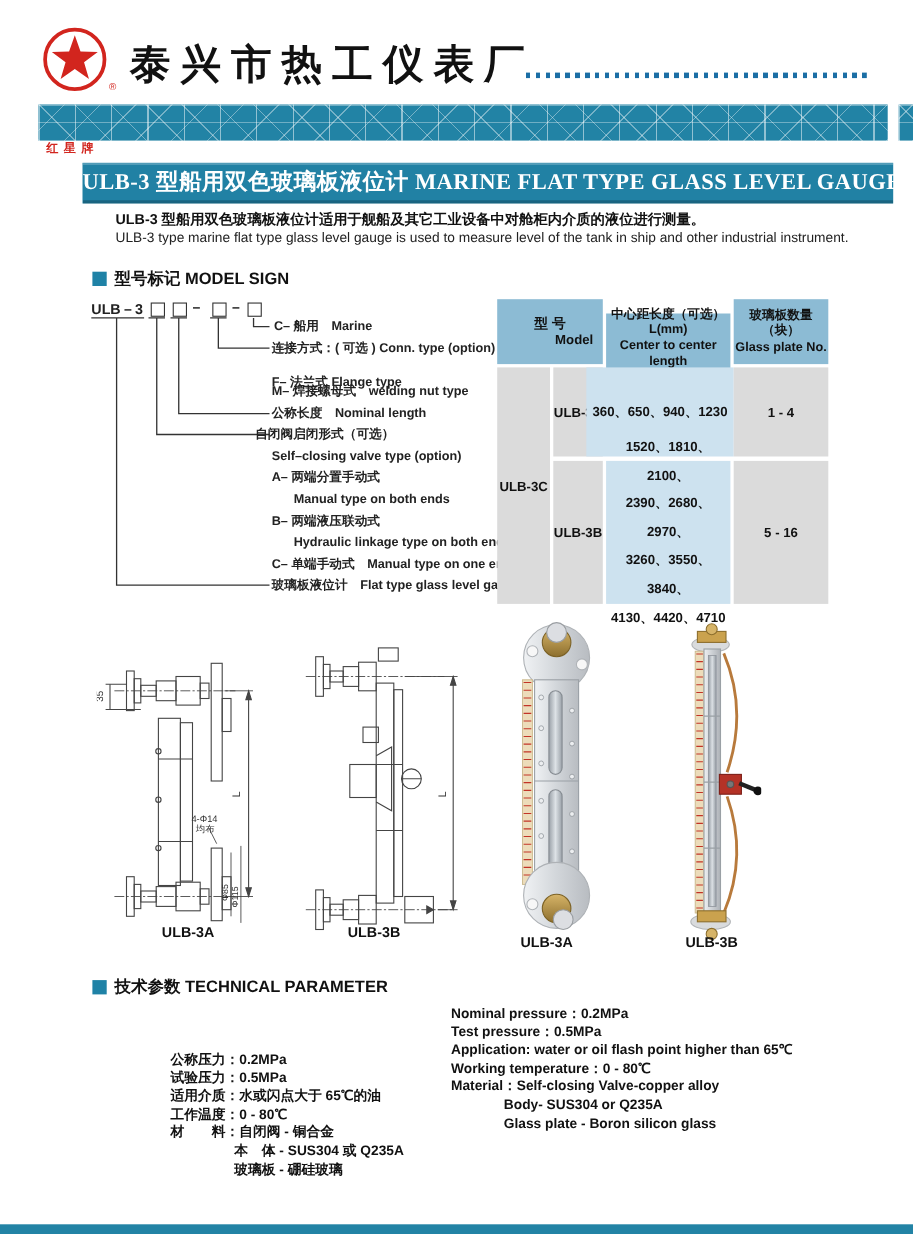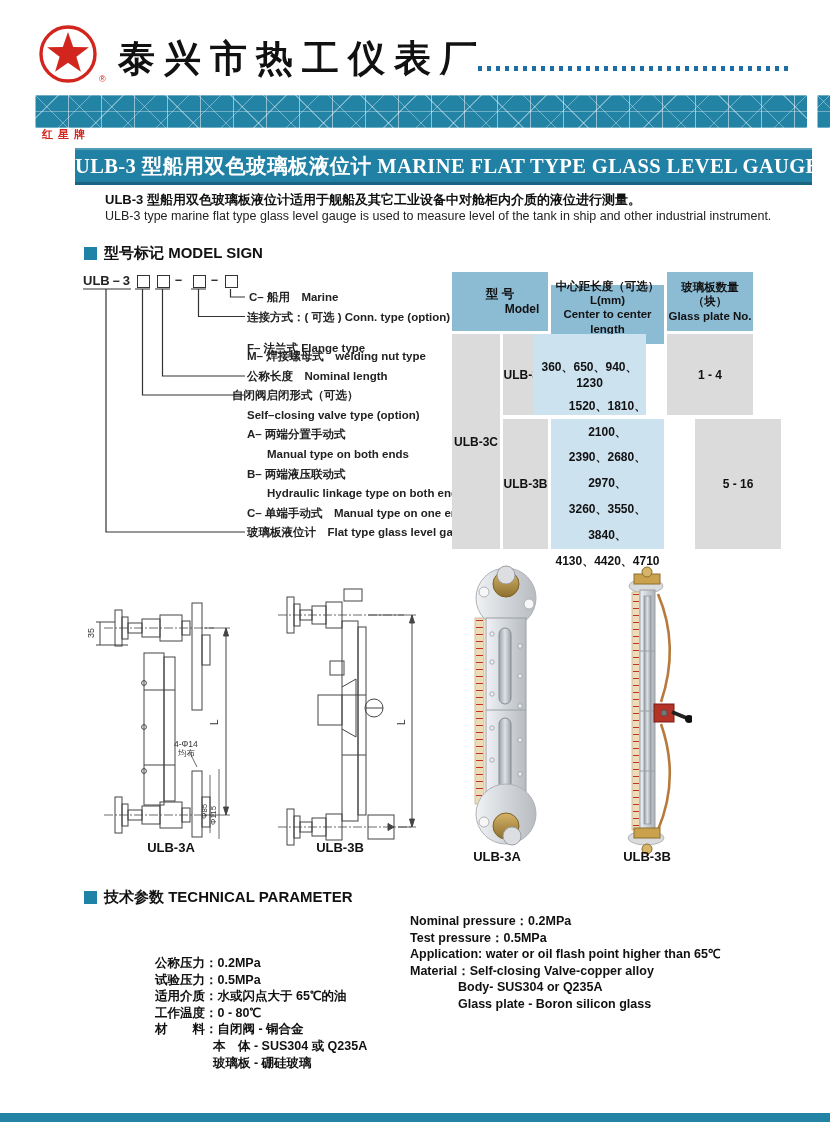--- a/index.html
+++ b/index.html
@@ -128,36 +128,36 @@
     <span class="th-sm">玻璃板数量（块）</span>
     <span class="th-sm">Glass plate No.</span>
   </div>
 
   <div class="tcell t-gray" style="left:452px;top:334px;width:48px;height:215px;">
     <span class="td-txt">ULB-3C</span>
   </div>
   <div class="tcell t-gray" style="left:503px;top:334px;width:45px;height:81px;">
     <span class="td-txt">ULB-3A</span>
   </div>
-  <div class="tcell t-blue" style="left:533px;top:334px;width:113px;height:81px;">
+  <div class="tcell t-blue" style="left:533px;top:334px;width:134px;height:81px;">
     <span class="td-txt">360、650、940、1230</span>
   </div>
   <div class="tcell t-gray" style="left:667px;top:334px;width:86px;height:81px;">
     <span class="td-txt">1 - 4</span>
   </div>
   <div class="tcell t-gray" style="left:503px;top:419px;width:45px;height:130px;">
     <span class="td-txt">ULB-3B</span>
   </div>
   <div class="tcell t-blue" style="left:551px;top:419px;width:113px;height:130px;">
     <span class="td-multi">1520、1810、2100、
 2390、2680、2970、
 3260、3550、3840、
 4130、4420、4710</span>
   </div>
-  <div class="tcell t-gray" style="left:667px;top:419px;width:86px;height:130px;margin-left:28px;">
+  <div class="tcell t-gray" style="left:667px;top:419px;width:86px;height:130px;">
     <span class="td-txt">5 - 16</span>
   </div>
 
   <svg class="abs" style="left:88px;top:575px;" width="155" height="272" viewBox="0 0 155 272">
     <g stroke="#444" stroke-width="1" fill="none">
       <line x1="16" y1="53" x2="126" y2="53" stroke-dasharray="9 2 2 2" stroke-width=".8"></line>
       <line x1="16" y1="240" x2="126" y2="240" stroke-dasharray="9 2 2 2" stroke-width=".8"></line>
 
       <rect x="27" y="35" width="7" height="36"></rect>
         <rect x="34" y="42" width="6" height="22"></rect>
@@ -343,19 +343,20 @@
     <div>工作温度：0 - 80℃</div>
     <div>材　　料：自闭阀 - 铜合金</div>
     <div class="p-indent-zh">本　体 - SUS304 或 Q235A</div>
     <div class="p-indent-zh">玻璃板 - 硼硅玻璃</div>
   </div>
 
   <div class="param-col" style="left:410px;top:913px;">
     <div>Nominal pressure：0.2MPa</div>
     <div>Test pressure：0.5MPa</div>
     <div>Application: water or oil flash point higher than 65℃</div>
+    <div>Working temperature：0 - 80℃</div>
     <div>Material：Self-closing Valve-copper alloy</div>
     <div class="p-indent-en">Body- SUS304 or Q235A</div>
     <div class="p-indent-en">Glass plate  - Boron silicon glass</div>
   </div>
 
   <div class="abs bottom-bar" style="left:0;top:1113px;width:830px;height:9px;"></div>
 </div>
 
 </body></html>

